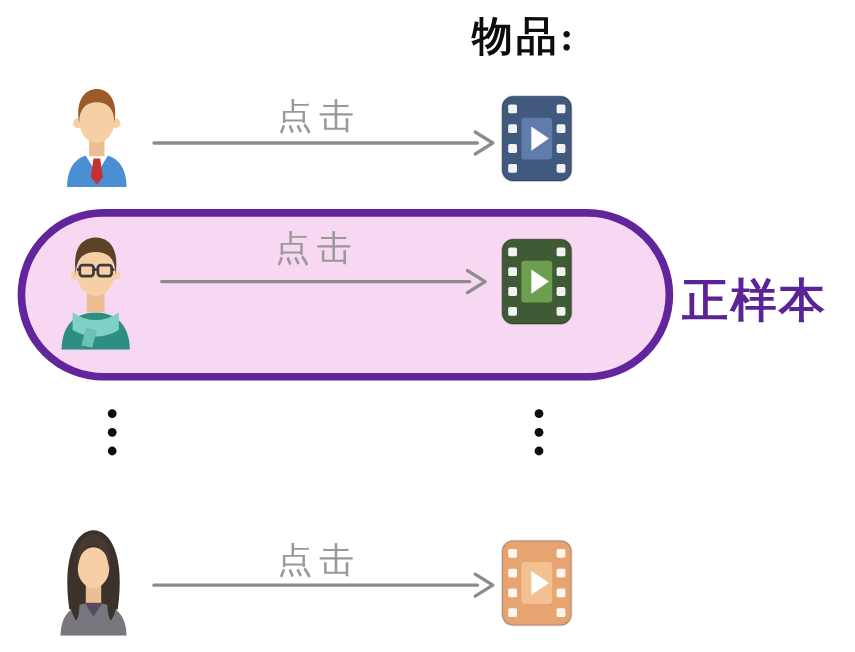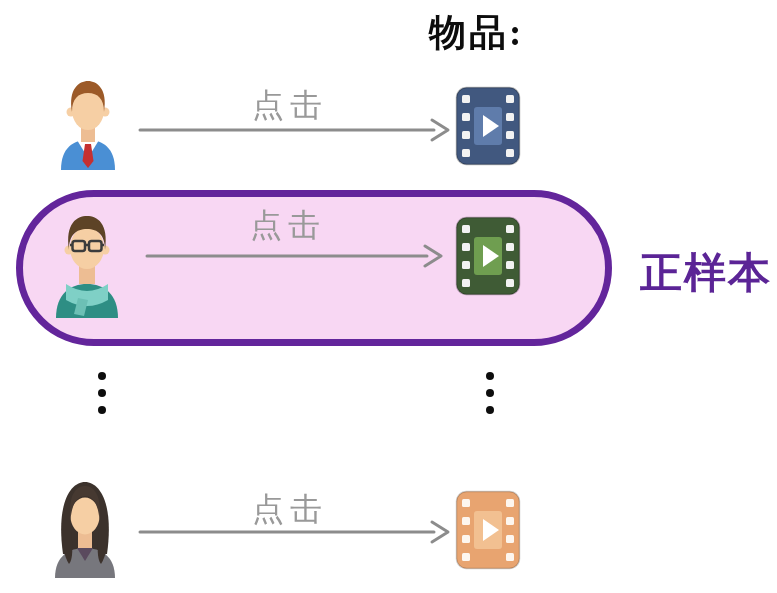--- a/index.html
+++ b/index.html
@@ -141,21 +141,21 @@
       <rect x="7" y="63" width="8" height="8" rx="1.5"></rect>
       <rect x="51" y="9" width="8" height="8" rx="1.5"></rect>
       <rect x="51" y="27" width="8" height="8" rx="1.5"></rect>
       <rect x="51" y="45" width="8" height="8" rx="1.5"></rect>
       <rect x="51" y="63" width="8" height="8" rx="1.5"></rect>
     </g>
     <rect x="19" y="21" width="28" height="38" rx="3" fill="#6f9e50"></rect>
     <path d="M28 29 L28 51 L44 40 Z" fill="#ffffff"></path>
   </svg>
 
-  <div class="abs pos-label" style="left: 620px; top: 245px; color: rgb(91, 36, 150); margin-left: 20px;">正样本</div>
+  <div class="abs pos-label" style="left: 620px; top: 245px; color: rgb(91, 36, 150);">正样本</div>
 
   <div class="abs dots" style="left:98px; top:372px;">
     <span class="dot"></span>
       <span class="dot"></span>
       <span class="dot"></span>
   </div>
   <div class="abs dots" style="left:486px; top:372px;">
     <span class="dot"></span>
       <span class="dot"></span>
       <span class="dot"></span>

